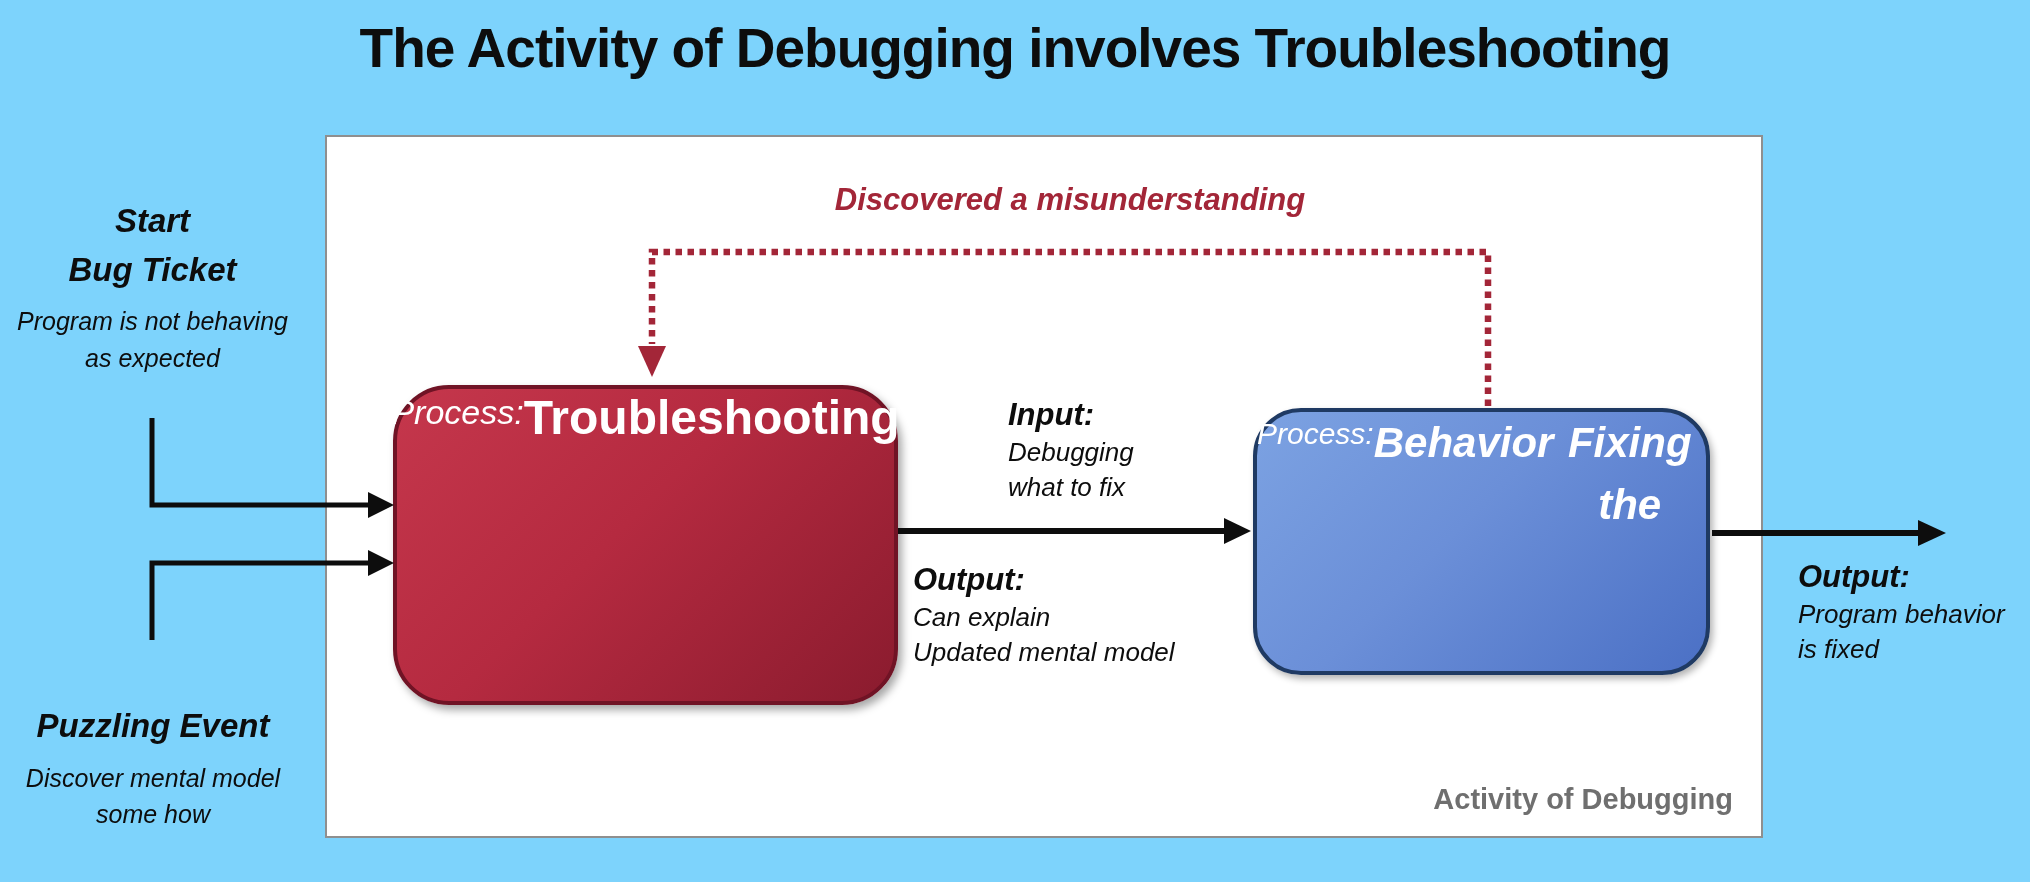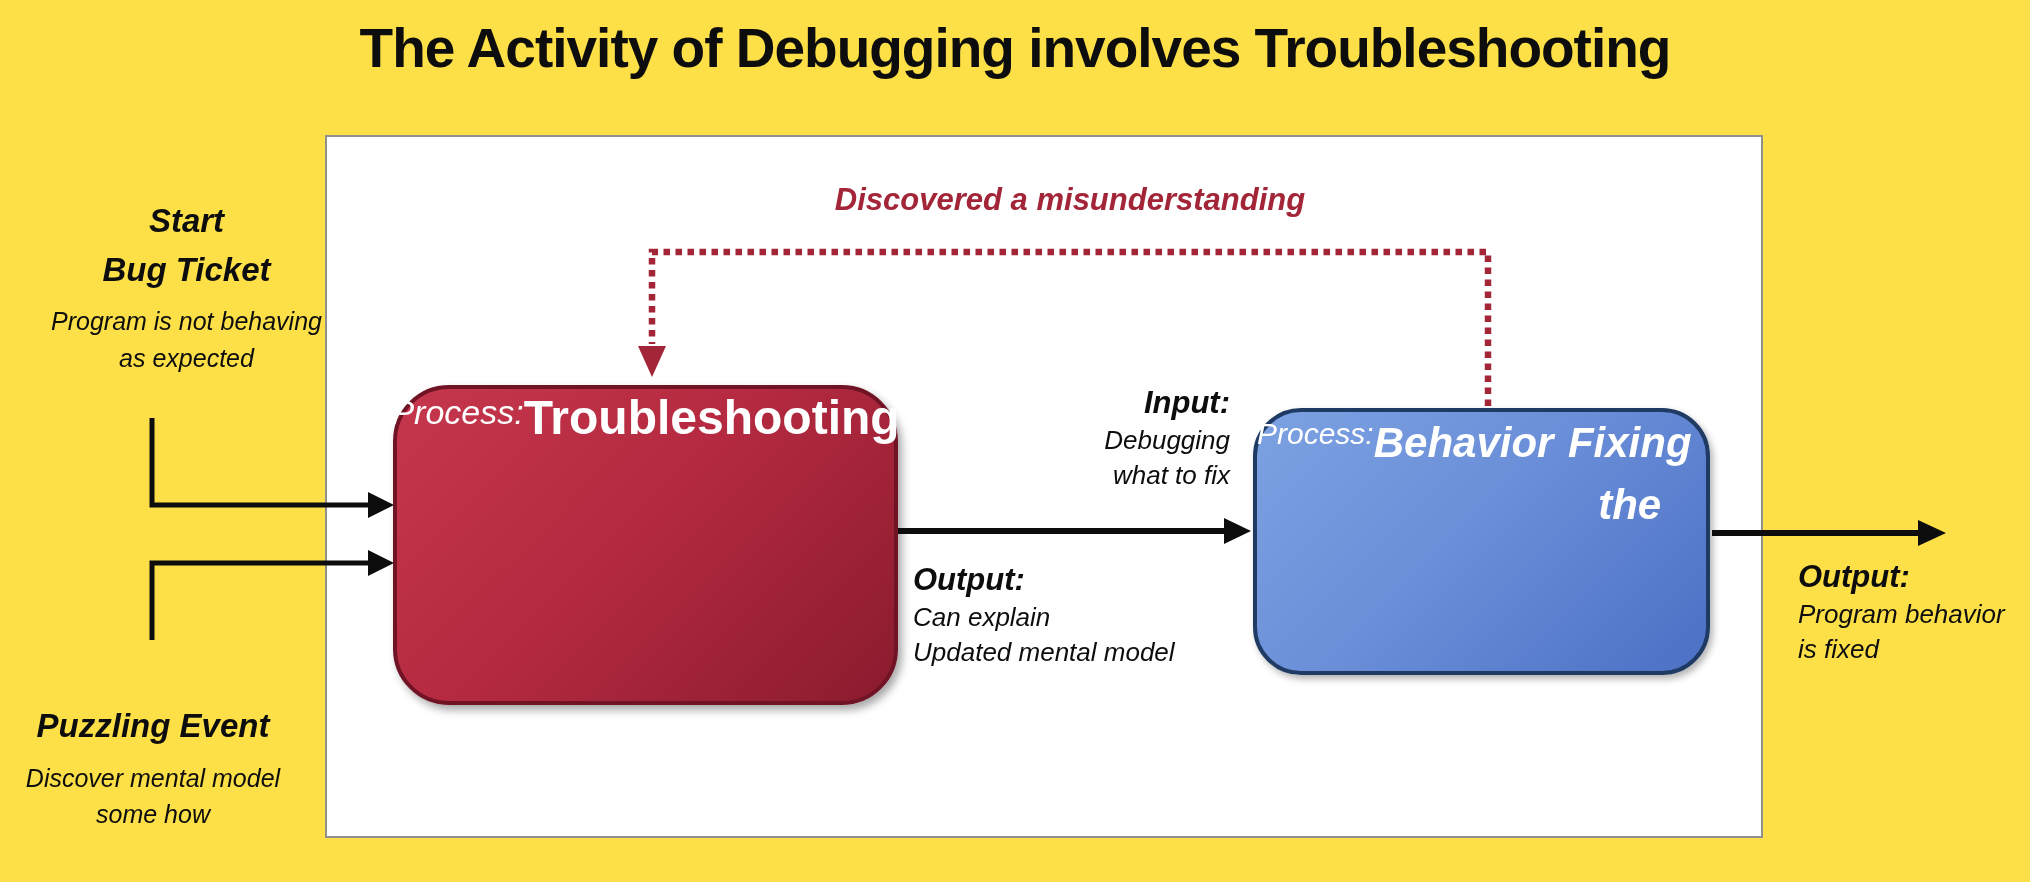--- a/index.html
+++ b/index.html
@@ -1,35 +1,35 @@
 <!DOCTYPE html>
 <html><head>
 <meta charset="utf-8">
 <style>
   html,body{margin:0;padding:0;background:#ffffff;}
   .canvas{
-    position:relative;width:2030px;height:882px;background:#fde047;
+    position:relative;width:2030px;height:882px;background:#7dd3fc;
     font-family:"Liberation Sans", sans-serif;color:#111;overflow:hidden;
   }
   
   .title{
     position:absolute;top:16px;left:0;width:2030px;text-align:center;
     font-size:55px;font-weight:800;letter-spacing:-1px;color:#0d0d0d;
   }
   
   .frame{
     position:absolute;left:325px;top:135px;width:1438px;height:703px;
     border:2px solid #8f8f8f;background:#ffffff;box-sizing:border-box;
   }
   .frame-label{
     position:absolute;left:1400px;top:783px;width:333px;text-align:right;
     font-size:29px;font-weight:700;color:#6f6f6f;
   }
   
-  .start-block{position:absolute;left:15px;top:196px;width:275px;text-align:center;margin-left:34px;}
+  .start-block{position:absolute;left:15px;top:196px;width:275px;text-align:center;}
   .start-title{font-size:33px;font-weight:800;font-style:italic;line-height:49px;color:#0d0d0d;}
   .start-desc{margin-top:9px;font-size:25px;font-style:italic;line-height:37px;color:#0d0d0d;}
   .puzzling-block{position:absolute;left:8px;top:704px;width:290px;text-align:center;}
   .puzzling-title{font-size:33px;font-weight:800;font-style:italic;line-height:44px;color:#0d0d0d;}
   .puzzling-desc{margin-top:12px;font-size:25px;font-style:italic;line-height:36px;color:#0d0d0d;}
   
   .process-box{
     position:absolute;box-sizing:border-box;display:flex;flex-direction:row;
     justify-content:center;color:#ffffff;text-align:center;
   }
@@ -48,35 +48,36 @@
   .box-kicker-red{font-size:34px;font-style:italic;font-weight:400;line-height:46px;}
   .box-name-red{font-size:48px;font-weight:800;line-height:58px;}
   .box-kicker-blue{font-size:30px;font-style:italic;font-weight:400;line-height:44px;}
   .box-name-blue{font-size:42px;font-weight:800;font-style:italic;line-height:62px;}
   
   .feedback-label{
     position:absolute;left:820px;top:182px;width:500px;text-align:center;
     font-size:31px;font-weight:800;font-style:italic;color:#a32638;
   }
   
-  .input-block{position:absolute;left:1008px;top:383px;width:222px;text-align:right;}
+  .input-block{position:absolute;left:1008px;top:395px;width:222px;text-align:left;}
   .io-title{font-size:31px;font-weight:800;font-style:italic;line-height:40px;color:#0d0d0d;}
   .io-line{font-size:26px;font-style:italic;line-height:35px;color:#0d0d0d;}
   .output-mid-block{position:absolute;left:913px;top:560px;width:280px;text-align:left;}
   .output-right-block{position:absolute;left:1798px;top:557px;width:240px;text-align:left;}
   .connector-layer{position:absolute;left:0;top:0;pointer-events:none;}
 </style>
 </head>
 <body>
 
 <div class="canvas">
 
   <div class="title">The Activity of Debugging involves Troubleshooting</div>
 
   <div class="frame"></div>
+  <div class="frame-label">Activity of Debugging</div>
 
   <div class="start-block">
     <div class="start-title">Start</div>
     <div class="start-title">Bug Ticket</div>
     <div class="start-desc">
       <div>Program is not behaving</div>
       <div>as expected</div>
     </div>
   </div>
 

